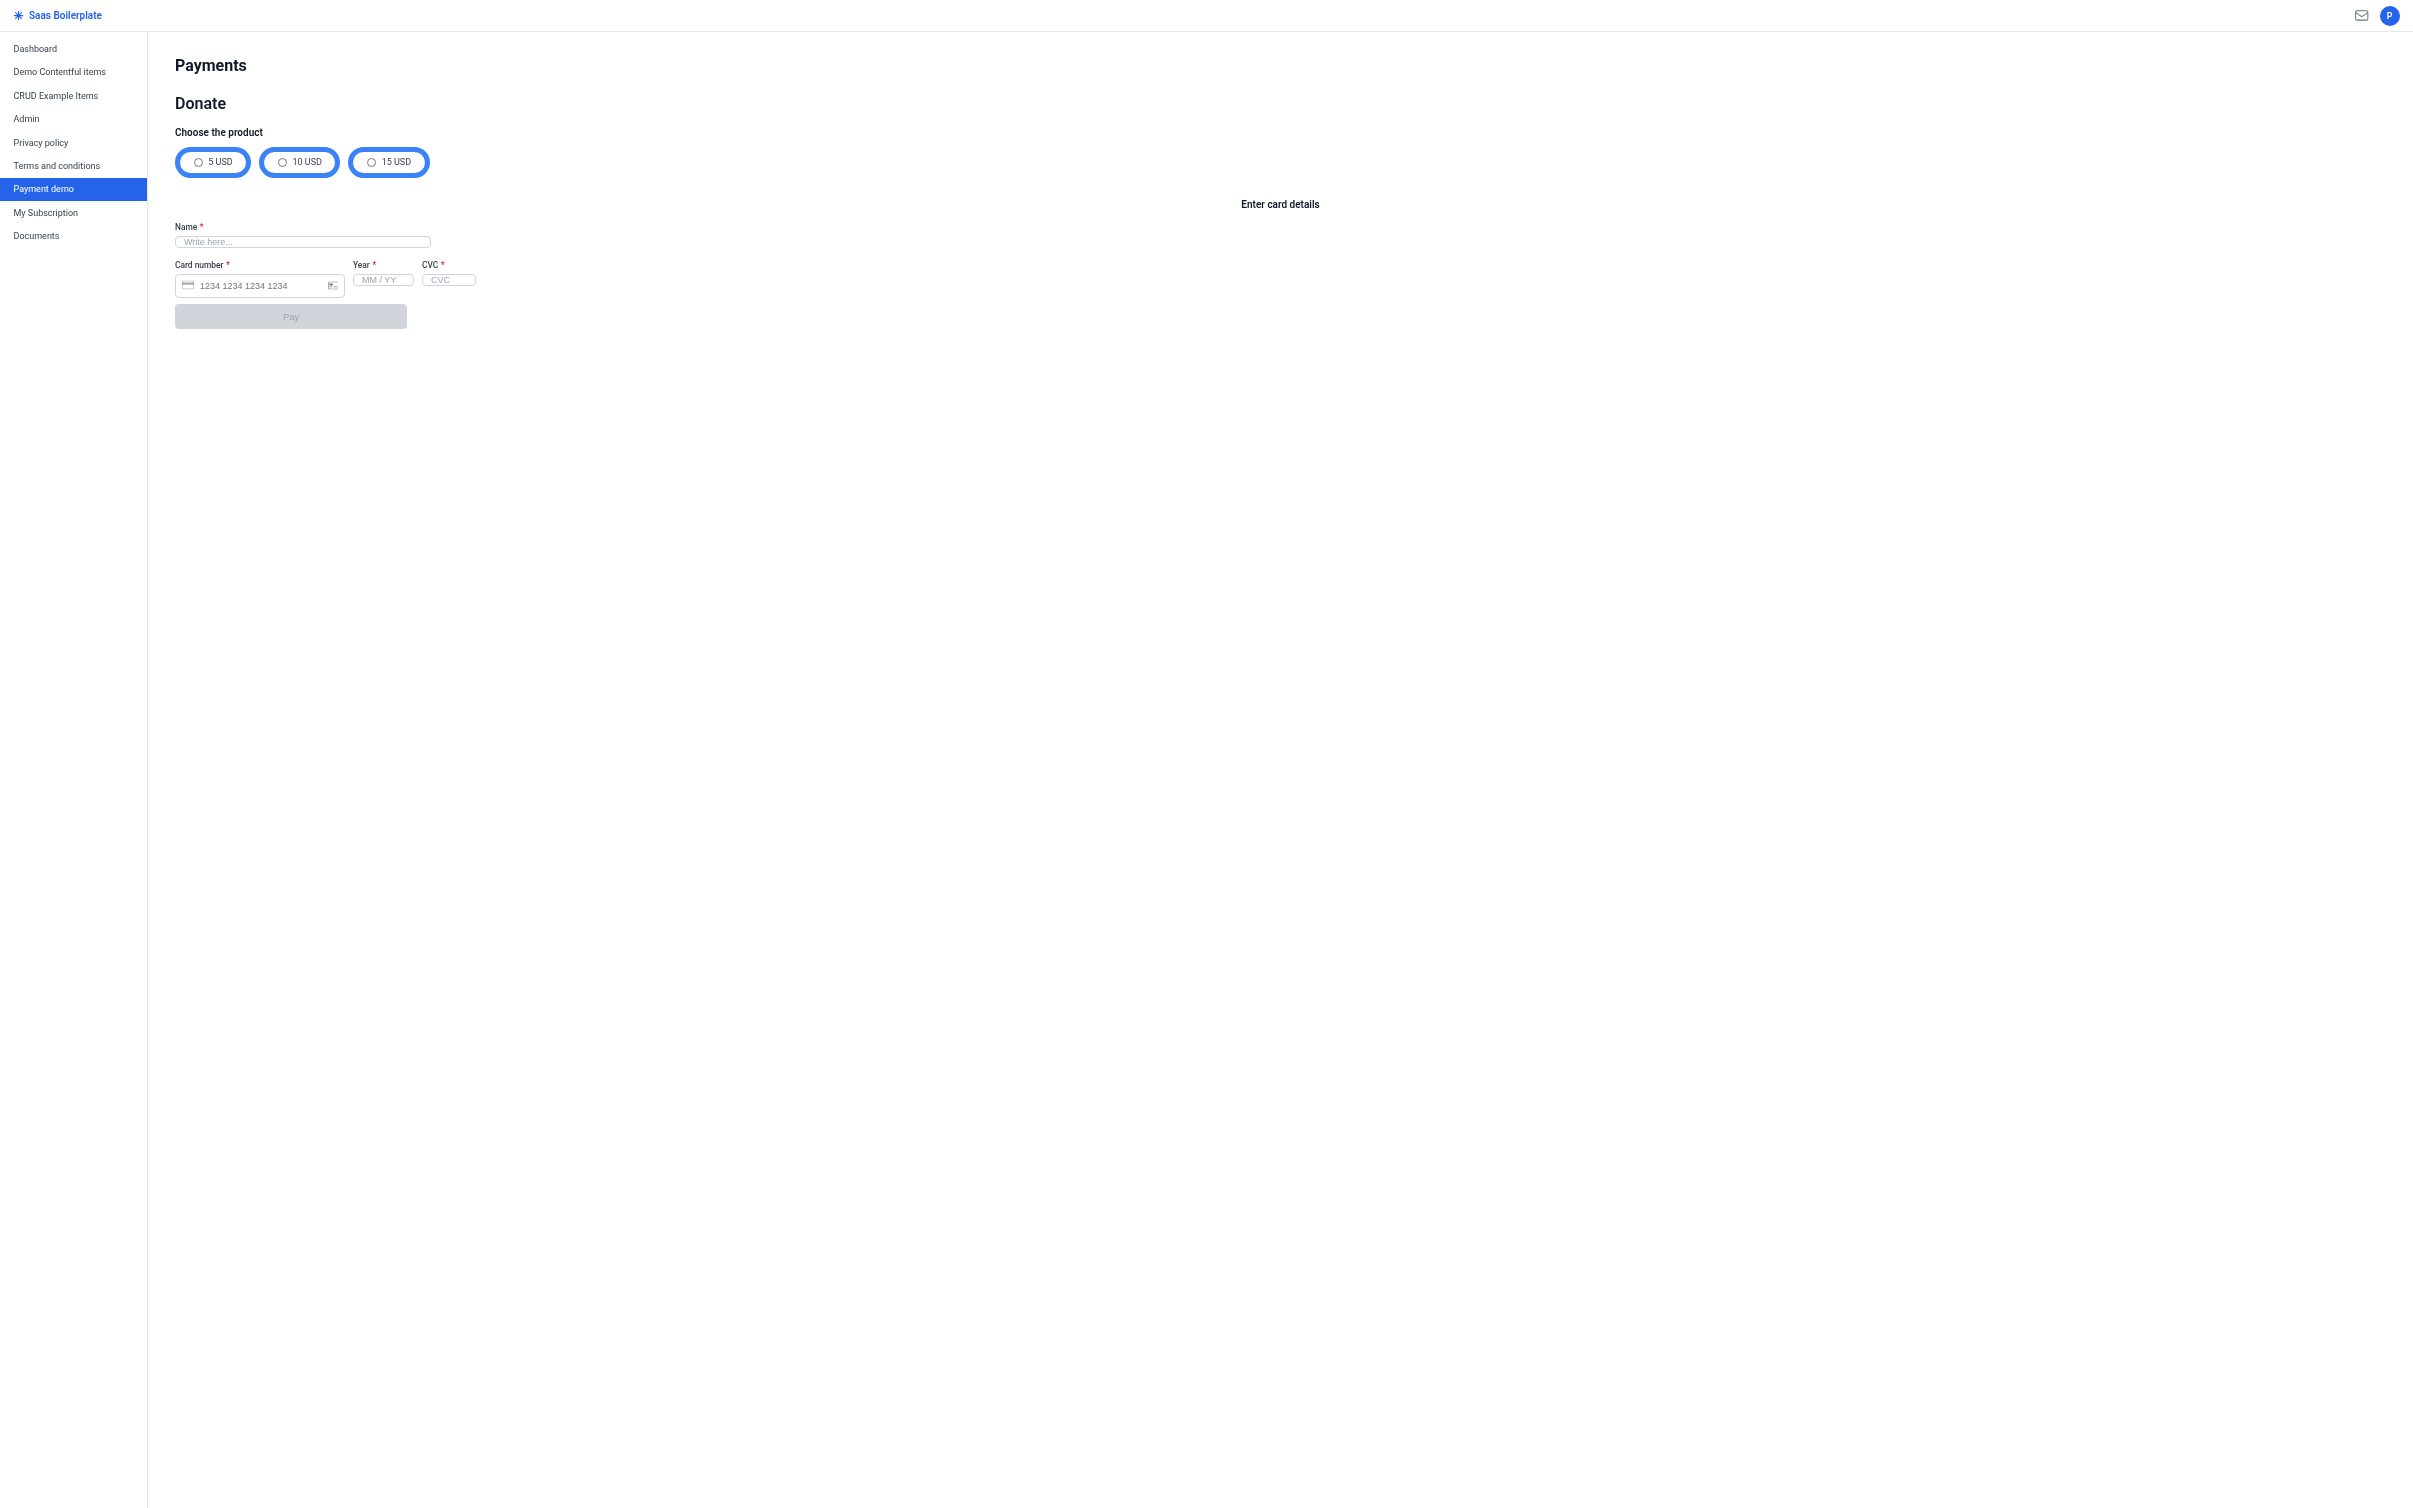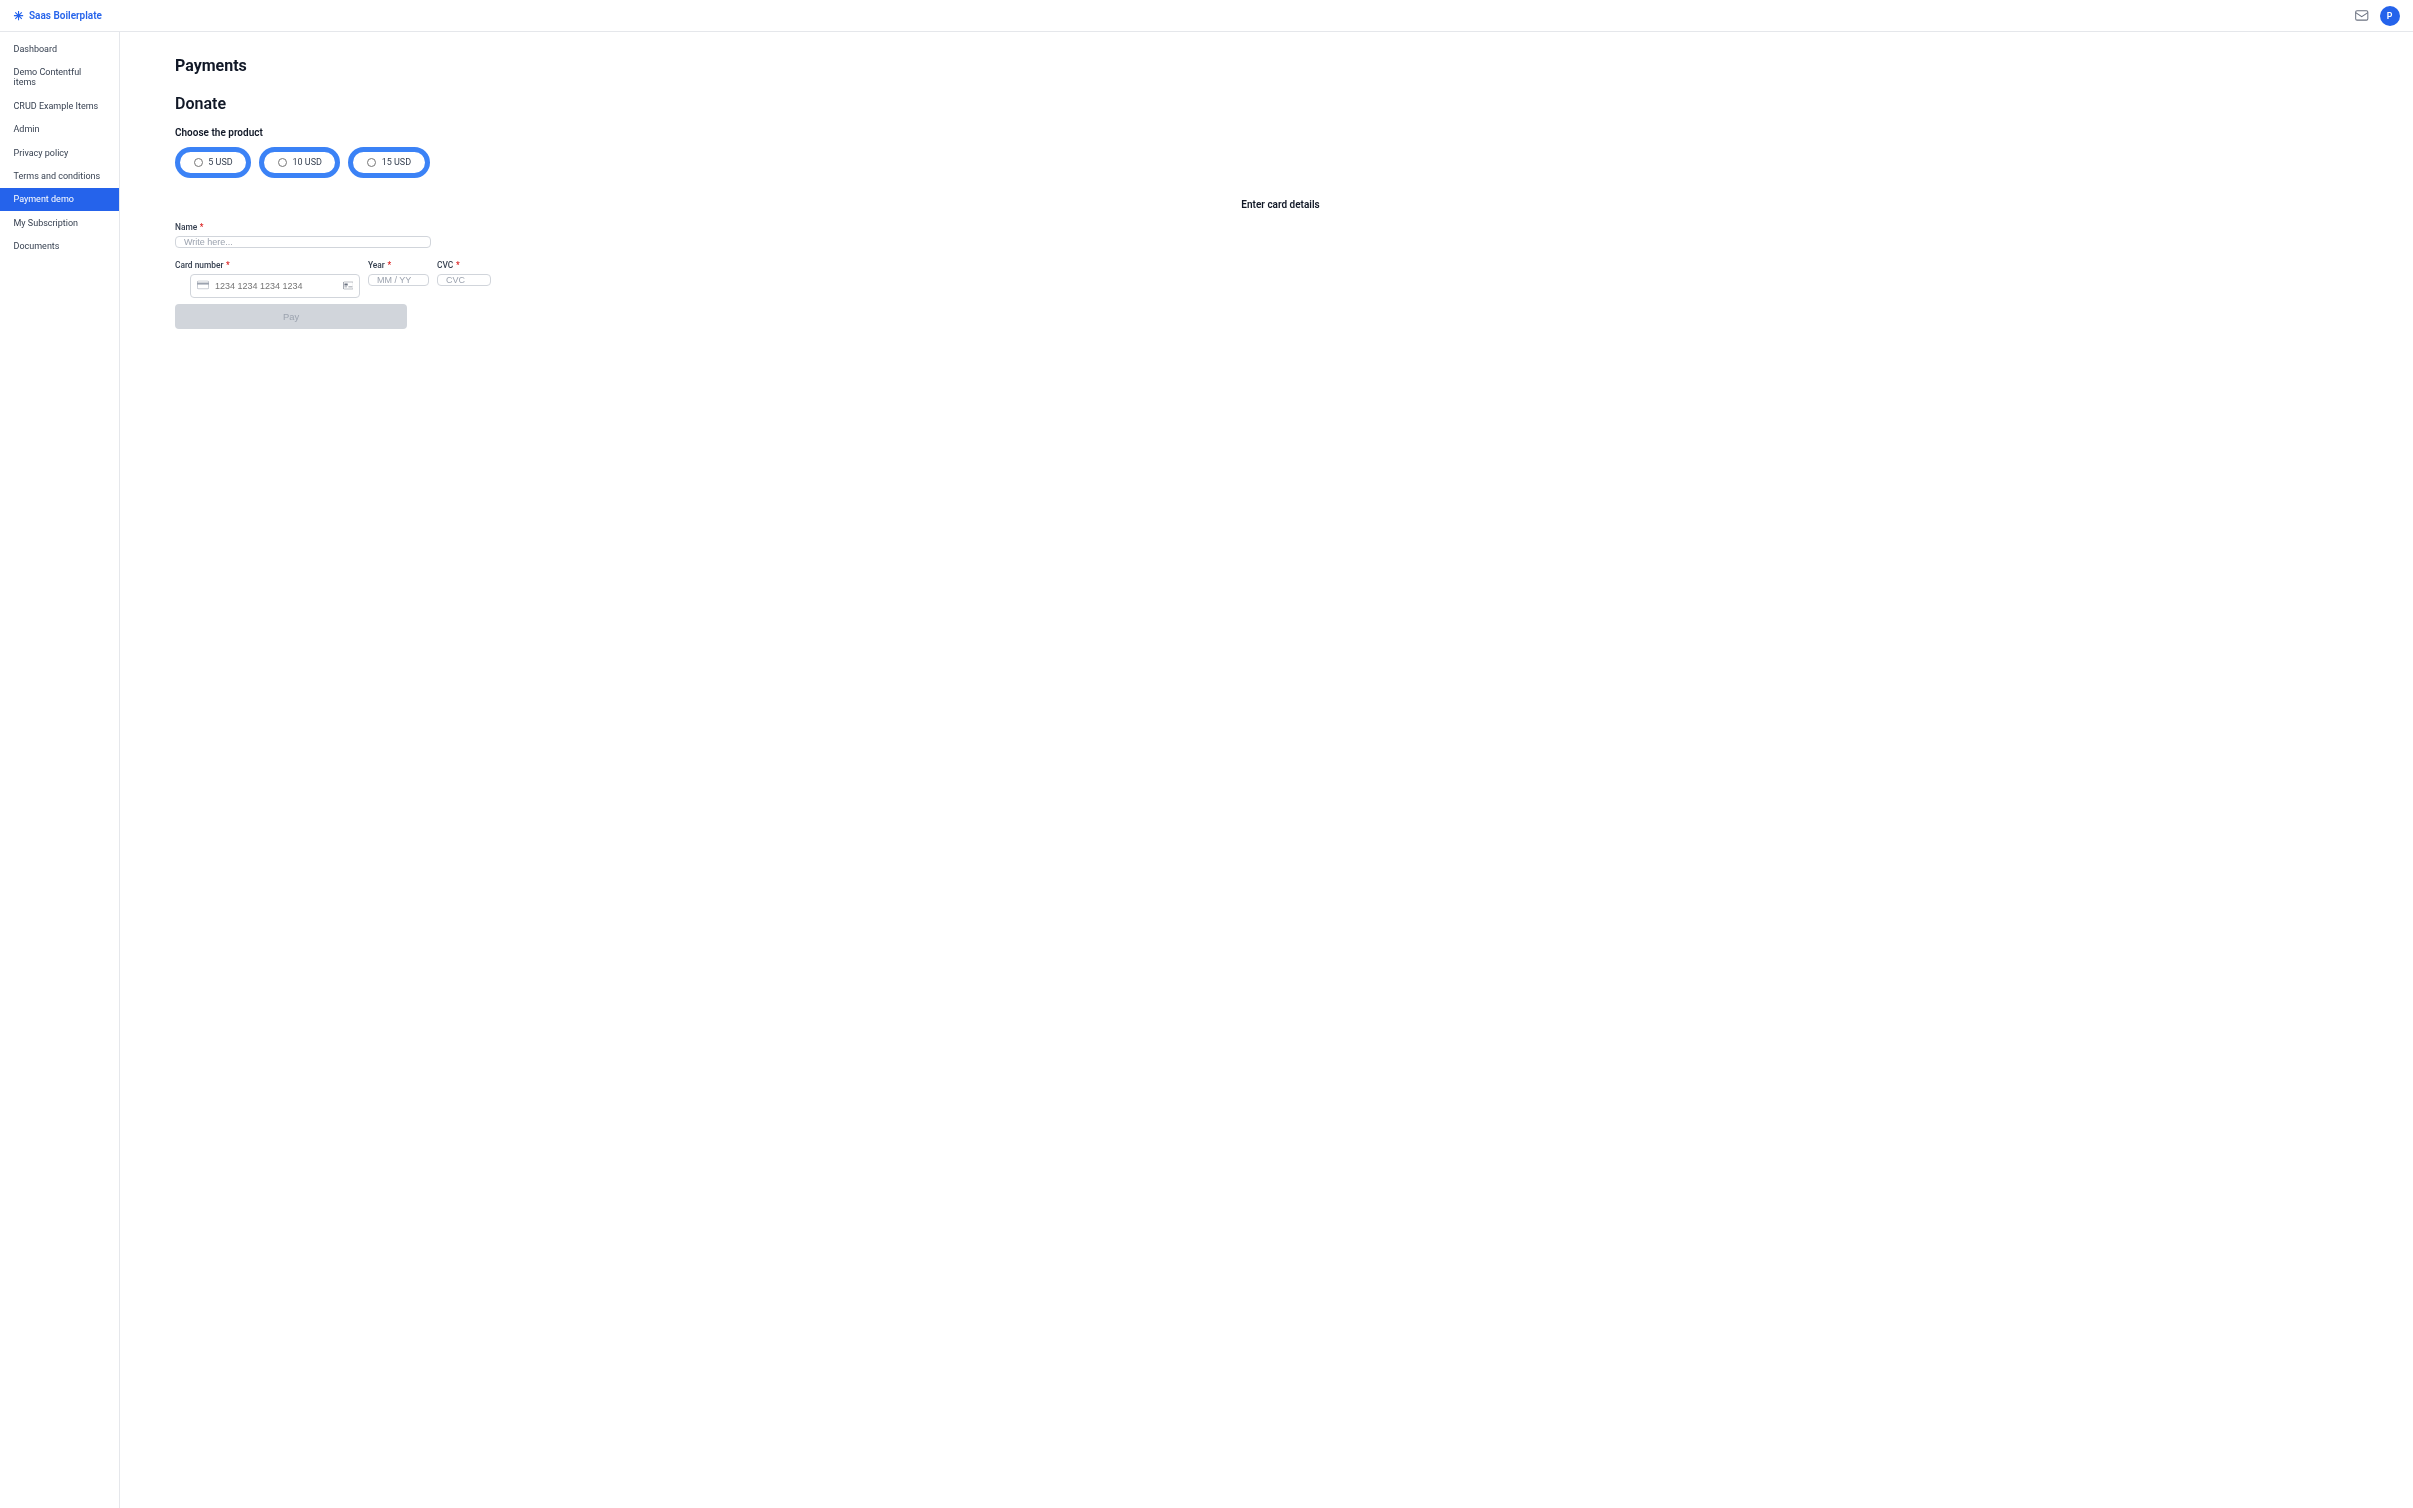--- a/index.html
+++ b/index.html
@@ -29,21 +29,21 @@
       color: #fff; font-weight: 600; font-size: 8.8px;
       display: flex; align-items: center; justify-content: center;
       cursor: pointer;
     }
 
     
     .layout { display: flex; padding-top: 32px; min-height: 100vh; }
 
     
     .sidebar {
-      width: 120px; min-height: calc(100vh - 32px);
+      width: 148px; min-height: calc(100vh - 32px);
       background: #fff; border-right: 0.7px solid #e5e7eb;
       padding: 5.4px 0; flex-shrink: 0;
       position: fixed; top: 32px; left: 0; bottom: 0;
     }
     .sidebar-item {
       display: block; padding: 6.7px 13.5px;
       color: #374151; font-size: 9px; cursor: pointer;
       text-decoration: none; border: none; background: none; width: 100%;
       text-align: left;
     }
@@ -94,21 +94,21 @@
     }
     .required-star { color: #dc2626; margin-left: 1.3px; }
     .form-input {
       width: 100%; padding: 0 8px; border: 0.7px solid #d1d5db;
       border-radius: 4px; font-size: 9px; color: #374151;
       outline: none; background: #fff;
     }
     .form-input::placeholder { color: #9ca3af; }
 
     .card-row { display: flex; gap: 8px; align-items: flex-start; }
-    .card-number-wrap { flex: 1; position: relative; margin-left: 15px; }
+    .card-number-wrap { flex: 1; position: relative; }
     .card-number-input {
       width: 100%; padding: 6px 27px 6px 24px; border: 0.7px solid #d1d5db;
       border-radius: 4px; font-size: 9px; color: #9ca3af;
       outline: none; background: #fff;
     }
     .card-icon-left {
       position: absolute; left: 6.7px; top: 50%; transform: translateY(-50%);
       color: #9ca3af; font-size: 10px;
     }
     .card-icon-right {

